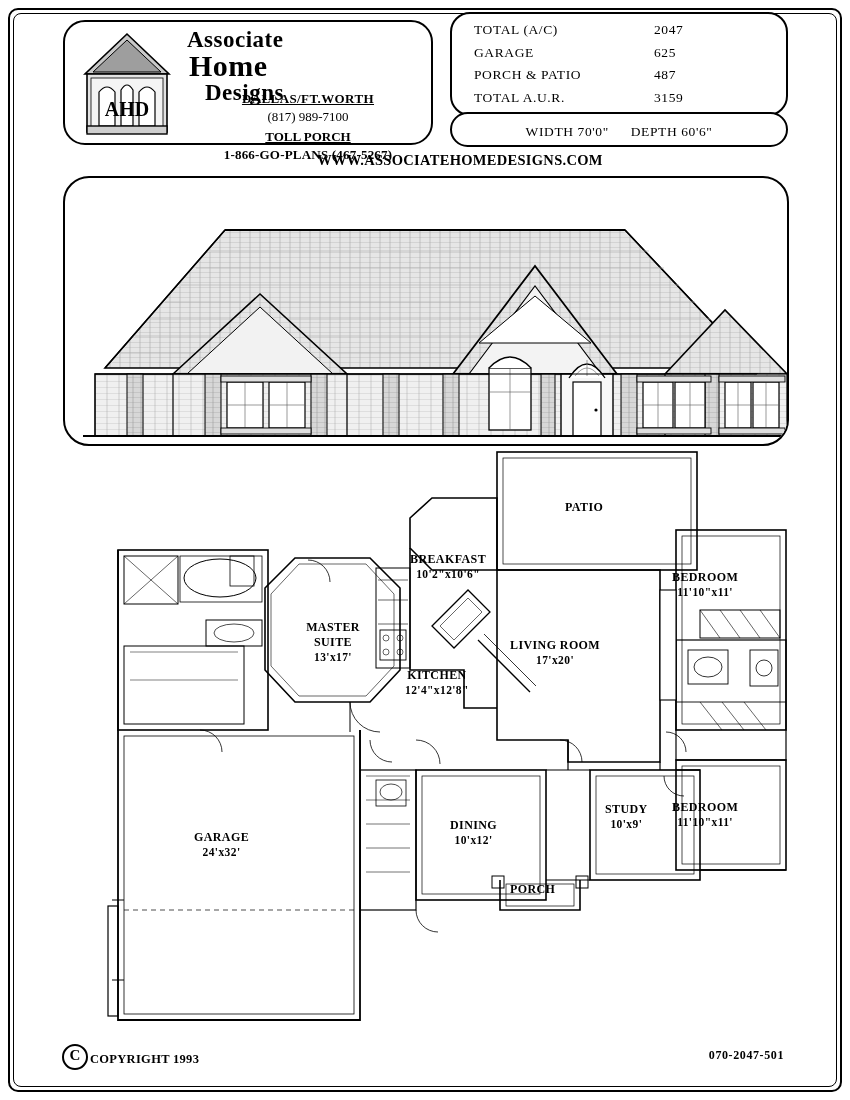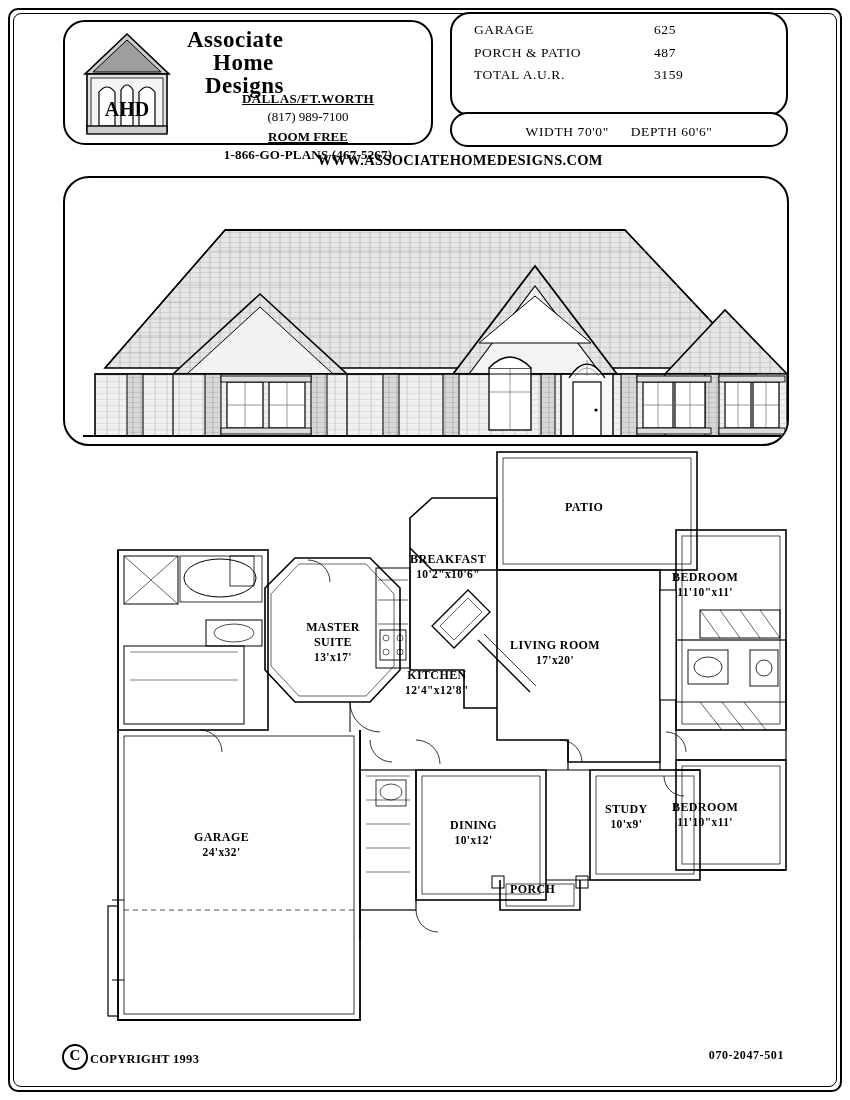--- a/index.html
+++ b/index.html
@@ -60,21 +60,21 @@
     width: 245px;
     text-align: left;
   }
   .logo-words .w {
     font-family: "Liberation Serif", serif;
     font-weight: bold;
     line-height: 1.0;
     letter-spacing: 0.5px;
   }
   .logo-words .w1 { font-size: 23px; margin-left: 4px;}
-  .logo-words .w2 { font-size: 23px; margin-left: 30px;}
+  .logo-words .w2 { font-size: 30px; margin-left: 6px;}
   .logo-words .w3 { font-size: 23px; margin-left: 22px;}
 
   .contact {
     position: absolute;
     left: 118px; top: 68px;
     width: 250px;
     text-align: center;
     font-size: 13px;
     line-height: 1.35;
   }
@@ -215,26 +215,30 @@
 
     <div class="logo-words">
       <div class="w w1">Associate</div>
       <div class="w w2">Home</div>
       <div class="w w3">Designs</div>
     </div>
 
     <div class="contact">
       <div class="city">DALLAS/FT.WORTH</div>
       <div class="phone">(817) 989-7100</div>
-      <div class="tollfree">ROOM FREE</div>
+      <div class="tollfree">TOLL PORCH</div>
       <div class="tollnum">1-866-GO-PLANS  (467-5267)</div>
     </div>
   </div>
 
   <div class="spec-box">
+    <div class="spec-row">
+      <div class="lbl">TOTAL (A/C)</div>
+      <div class="val">2047</div>
+    </div>
     <div class="spec-row">
       <div class="lbl">GARAGE</div>
       <div class="val">625</div>
     </div>
     <div class="spec-row">
       <div class="lbl">PORCH &amp; PATIO</div>
       <div class="val">487</div>
     </div>
     <div class="spec-row">
       <div class="lbl">TOTAL A.U.R.</div>

